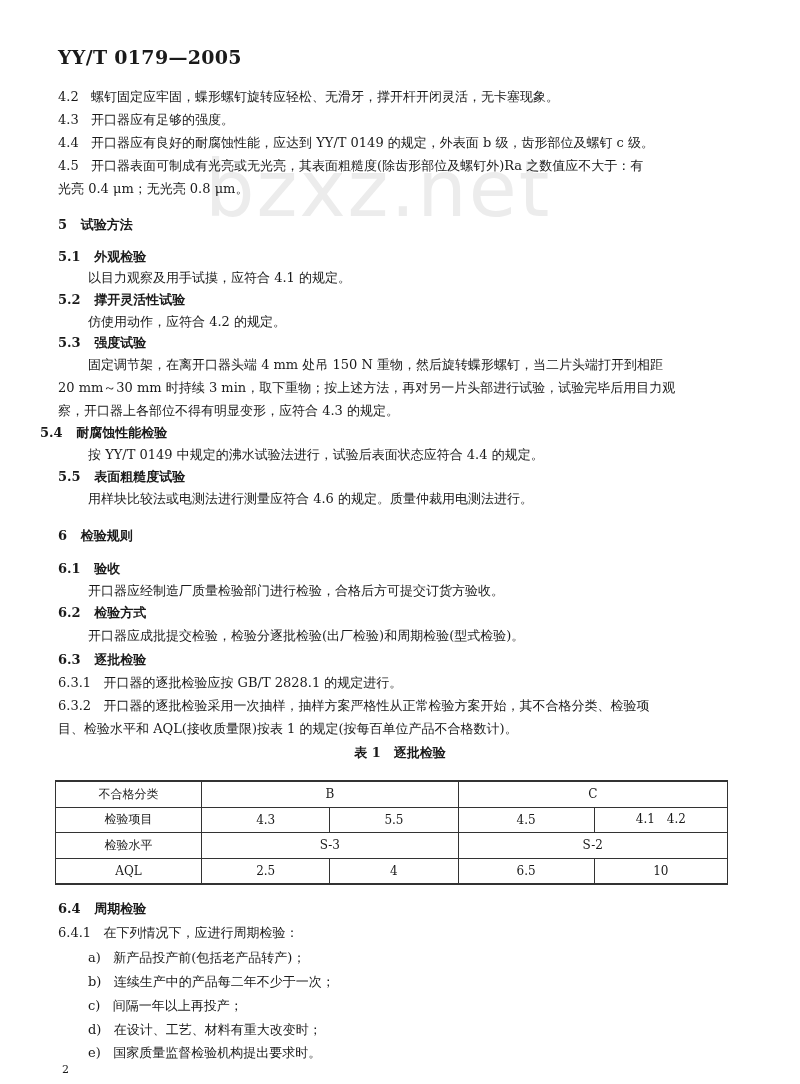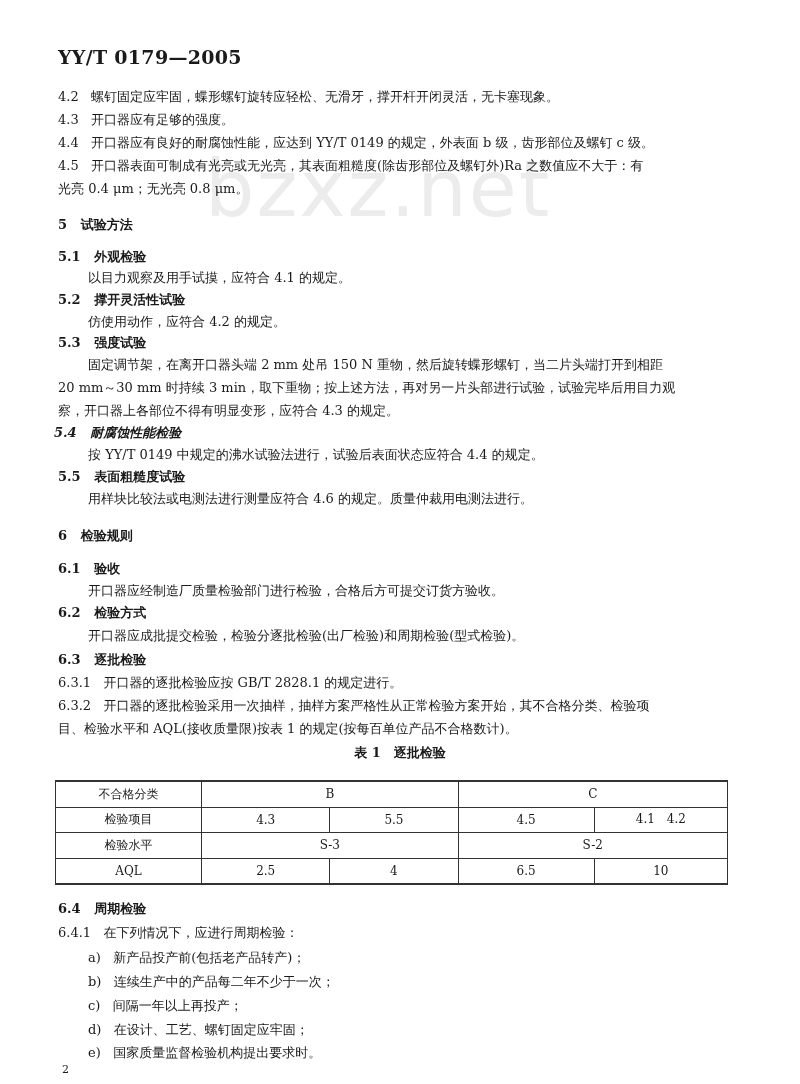--- a/index.html
+++ b/index.html
@@ -68,25 +68,25 @@
 <div class="ln bold" style="left:58px;top:292px;">
   <span>5.2</span>&nbsp;&nbsp;
   <span>撑开灵活性试验</span>
 </div>
 <div class="ln" style="left:88px;top:314px;">仿使用动作，应符合 4.2 的规定。</div>
 
 <div class="ln bold" style="left:58px;top:335px;">
   <span>5.3</span>&nbsp;&nbsp;
   <span>强度试验</span>
 </div>
-<div class="ln" style="left:88px;top:357px;">固定调节架，在离开口器头端 2 mm 处吊 150 N 重物，然后旋转蝶形螺钉，当二片头端打开到相距</div>
+<div class="ln" style="left:88px;top:357px;">固定调节架，在离开口器头端 4 mm 处吊 150 N 重物，然后旋转蝶形螺钉，当二片头端打开到相距</div>
 <div class="ln" style="left:58px;top:380px;">20 mm～30 mm 时持续 3 min，取下重物；按上述方法，再对另一片头部进行试验，试验完毕后用目力观</div>
 <div class="ln" style="left:58px;top:403px;">察，开口器上各部位不得有明显变形，应符合 4.3 的规定。</div>
 
-<div class="ln bold" style="left:54px;top:425px;font-style:italic;">
+<div class="ln bold" style="left:40px;top:425px;">
   <span>5.4</span>&nbsp;&nbsp;
   <span>耐腐蚀性能检验</span>
 </div>
 <div class="ln" style="left:88px;top:447px;">按 YY/T 0149 中规定的沸水试验法进行，试验后表面状态应符合 4.4 的规定。</div>
 
 <div class="ln bold" style="left:58px;top:469px;">
   <span>5.5</span>&nbsp;&nbsp;
   <span>表面粗糙度试验</span>
 </div>
 <div class="ln" style="left:88px;top:491px;text-align:right;">用样块比较法或电测法进行测量应符合 4.6 的规定。质量仲裁用电测法进行。</div>
@@ -169,20 +169,20 @@
 <div class="ln" style="left:88px;top:974px;">
   <span>b)</span>&nbsp;&nbsp;
   <span>连续生产中的产品每二年不少于一次；</span>
 </div>
 <div class="ln" style="left:88px;top:998px;">
   <span>c)</span>&nbsp;&nbsp;
   <span>间隔一年以上再投产；</span>
 </div>
 <div class="ln" style="left:88px;top:1022px;">
   <span>d)</span>&nbsp;&nbsp;
-  <span>在设计、工艺、螺钉固定应牢固；</span>
+  <span>在设计、工艺、材料有重大改变时；</span>
 </div>
 <div class="ln" style="left:88px;top:1045px;">
   <span>e)</span>&nbsp;&nbsp;
   <span>国家质量监督检验机构提出要求时。</span>
 </div>
 
 <div class="pg">2</div>
 
 </body></html>

